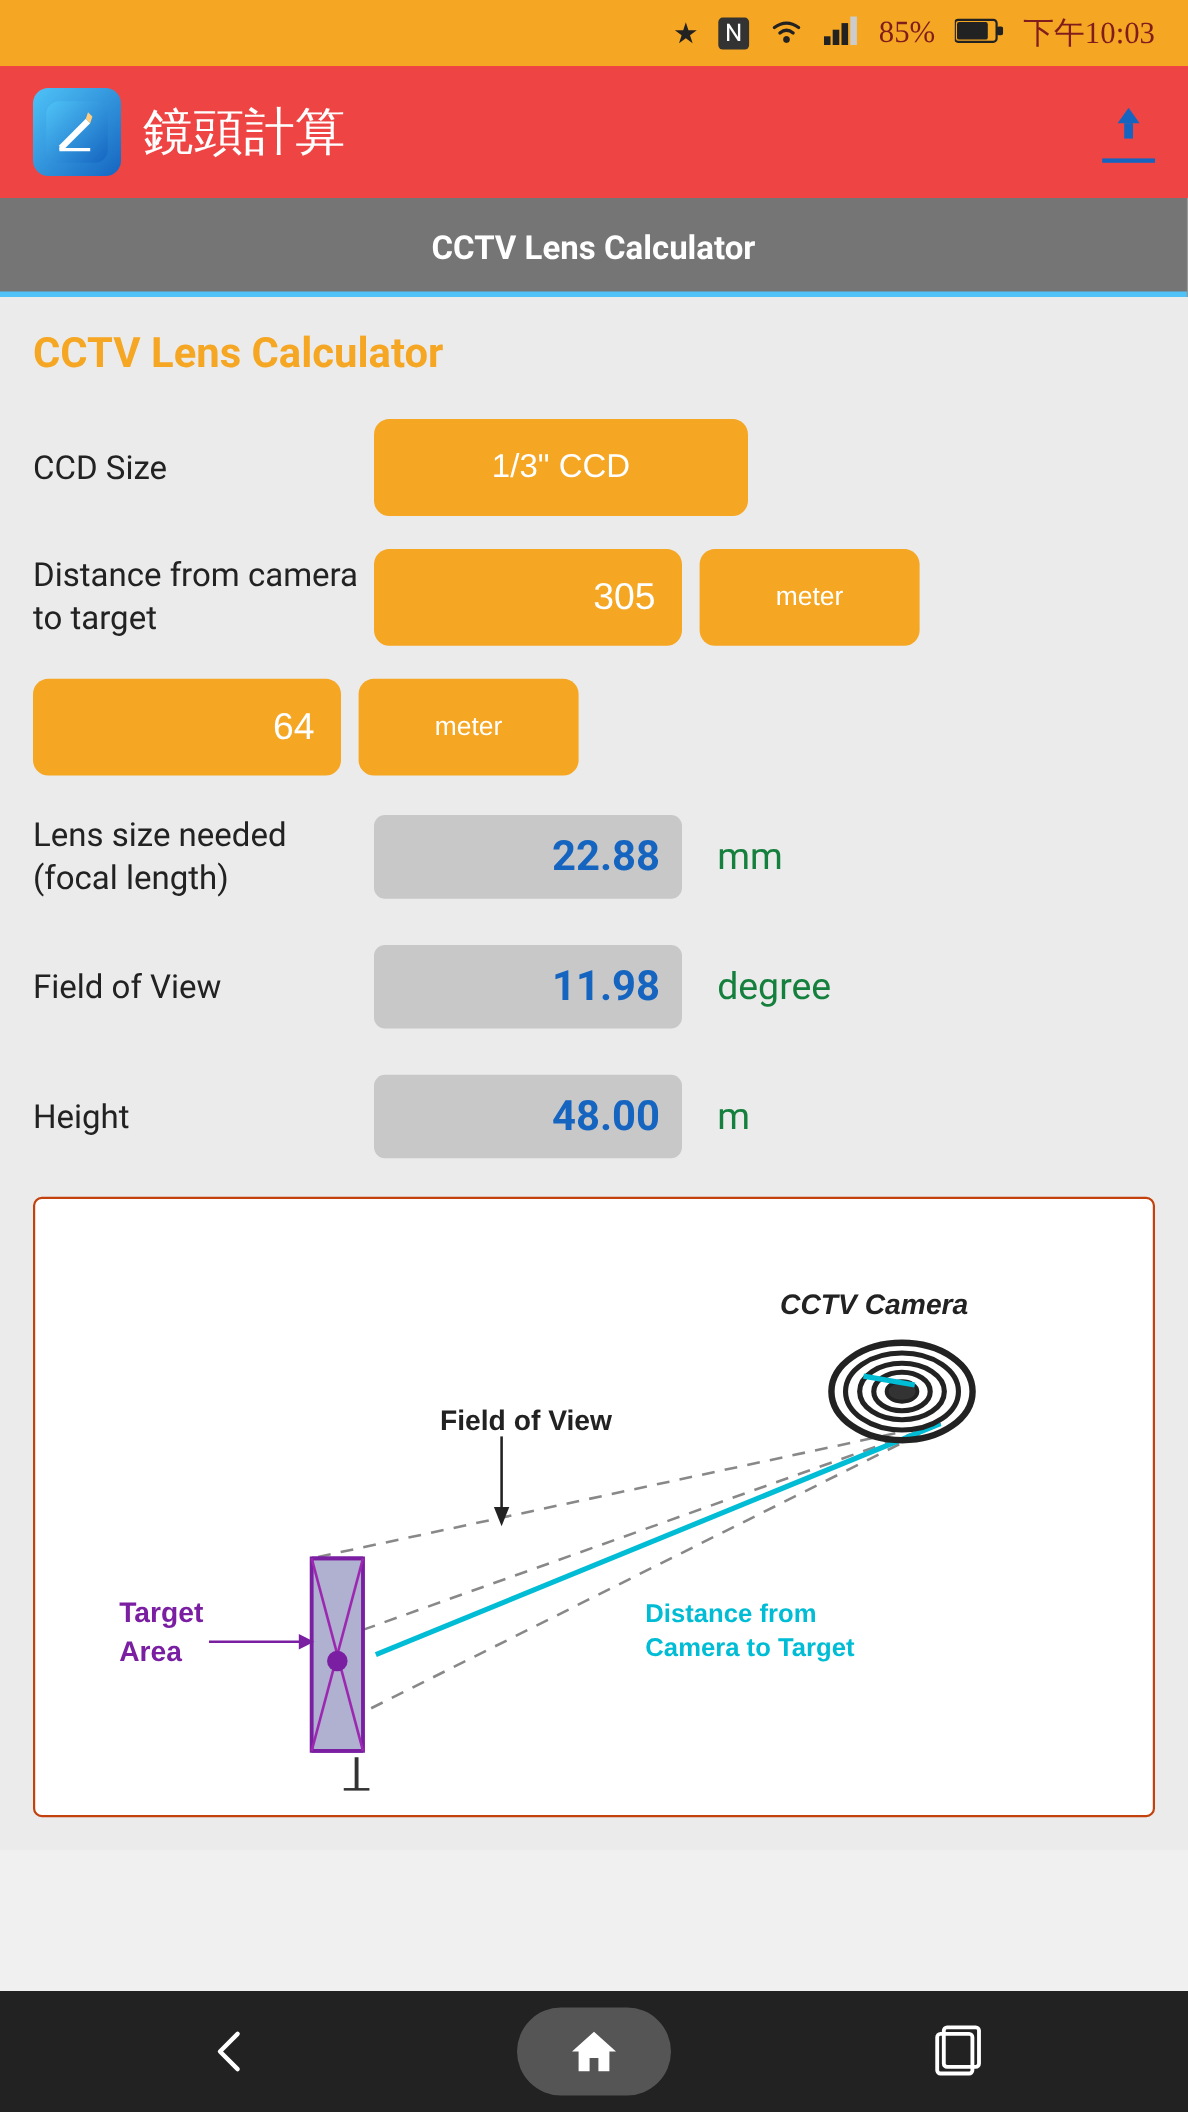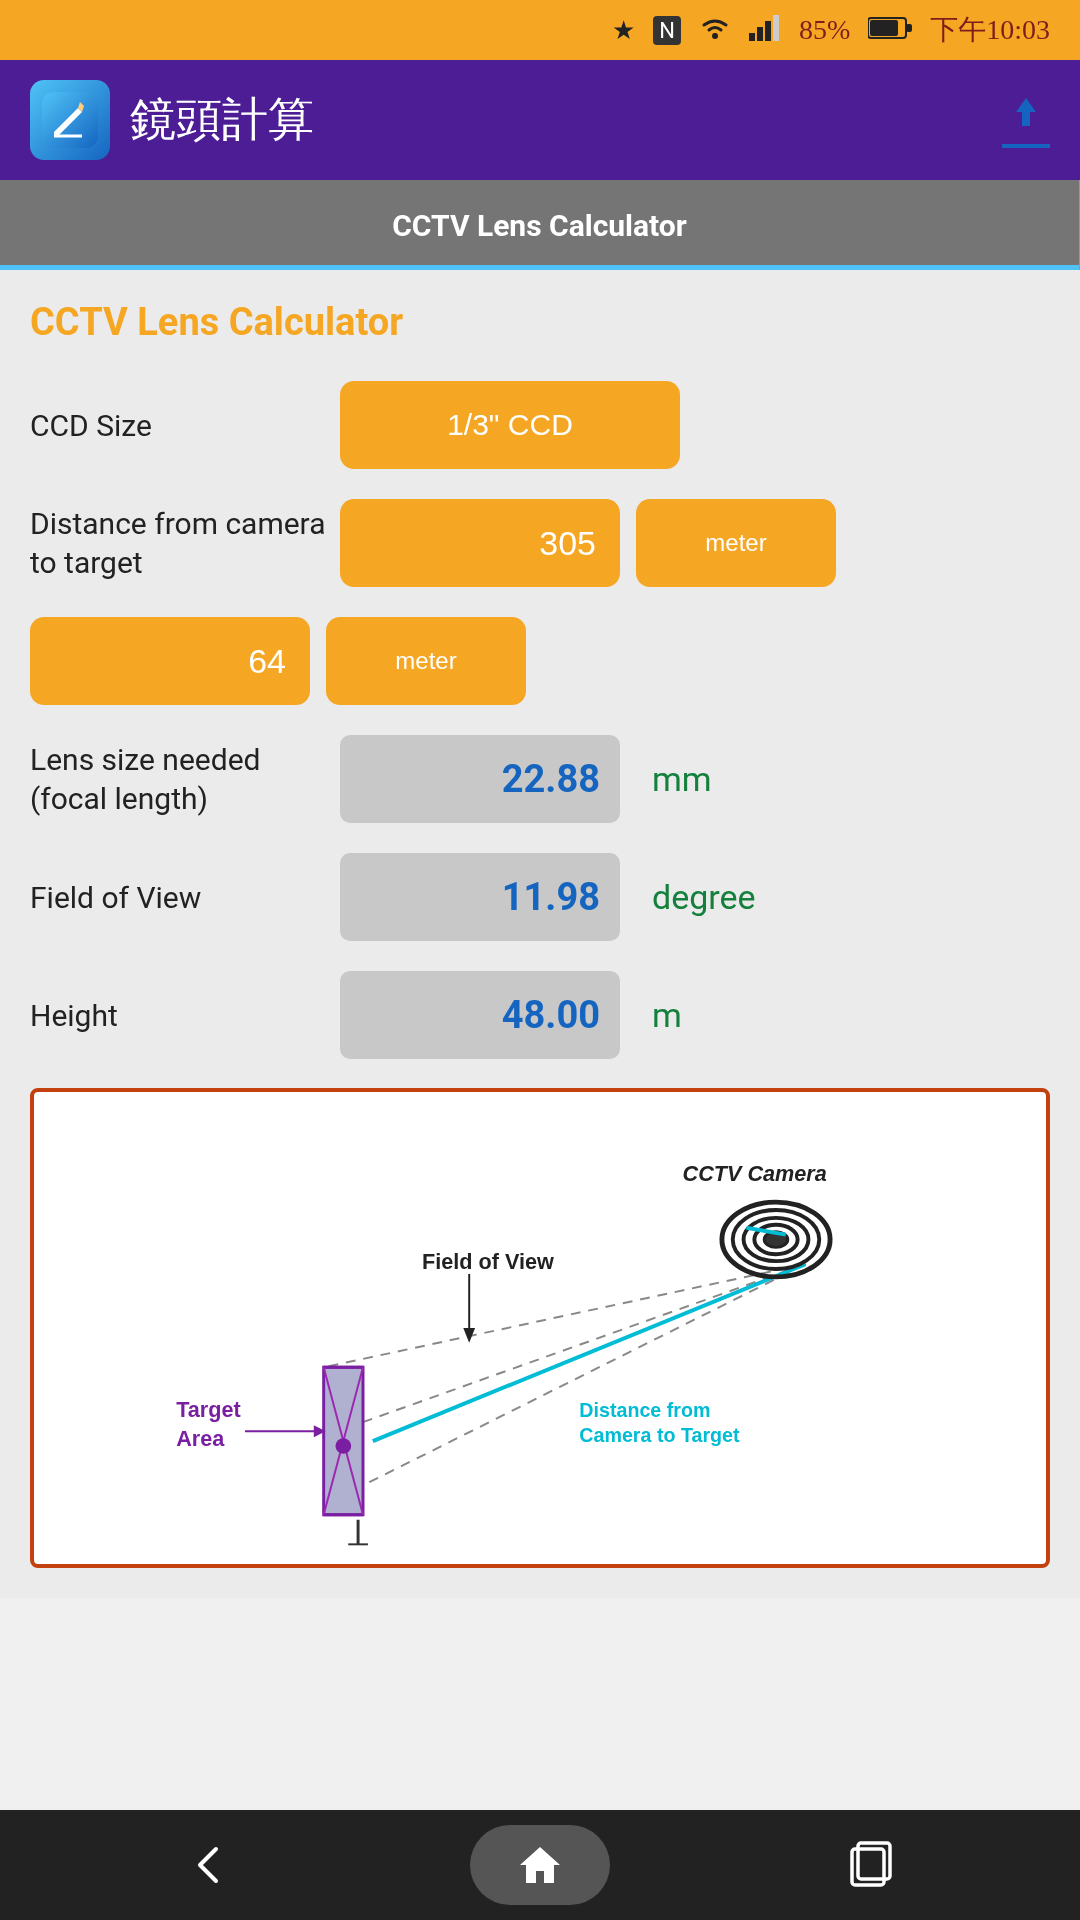--- a/index.html
+++ b/index.html
@@ -31,21 +31,21 @@
       color: #7f1d1d;
       font-size: 28px;
       font-weight: 500;
       font-family: Liberation Serif, serif;
     }
 
     
     #app-header {
       width: 100%;
       height: 120px;
-      background: #4c1d95;
+      background: #ef4444;
       display: flex;
       align-items: center;
       padding: 0 30px;
       justify-content: space-between;
     }
     .app-header-left {
       display: flex;
       align-items: center;
       gap: 20px;
     }
@@ -159,46 +159,46 @@
     }
     .orange-btn.unit {
       min-width: 200px;
       justify-content: center;
     }
 
     
     .result-box {
       background: #c8c8c8;
       border-radius: 10px;
-      height: 88px;
+      height: 76px;
       min-width: 280px;
       display: flex;
       align-items: center;
       justify-content: flex-end;
       padding: 12px 20px;
     }
     .result-value {
       font-size: 38px;
       font-weight: 700;
       color: #1565c0;
     }
     .result-unit {
       font-size: 34px;
       color: #15803d;
       margin-left: 16px;
     }
 
     
     #diagram-box {
       margin-top: 20px;
-      border: 4px solid #c2410c;
+      border: 2px solid #c2410c;
       border-radius: 8px;
       background: white;
       width: 100%;
-      height: 480px;
+      height: 564px;
       position: relative;
       overflow: hidden;
     }
 
     .diagram-svg {
       width: 100%;
       height: 100%;
     }
 
     

